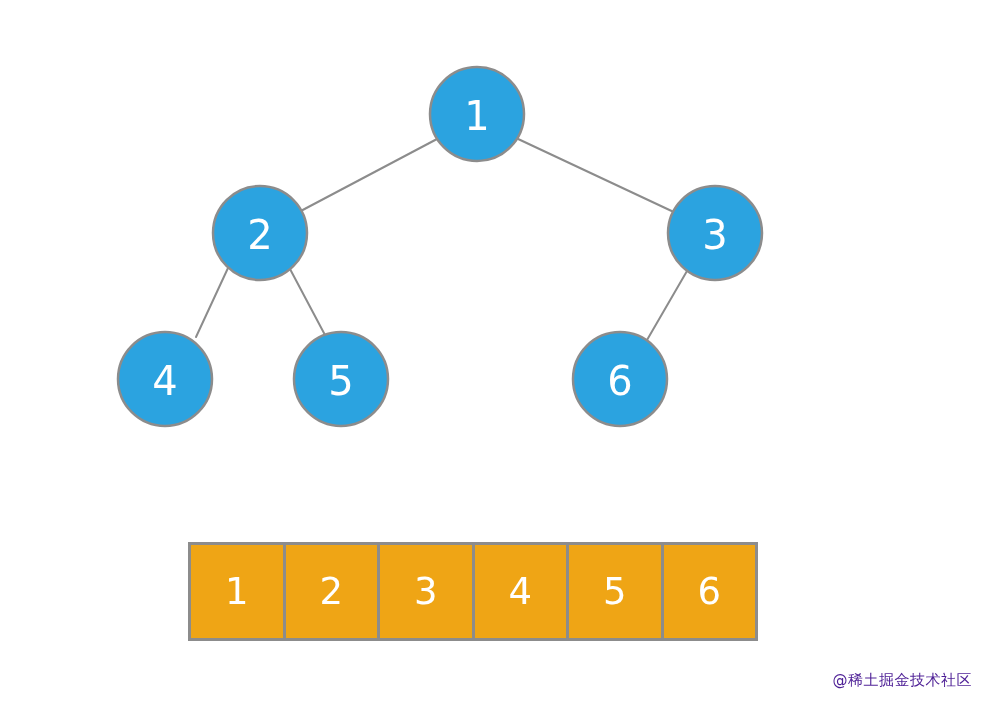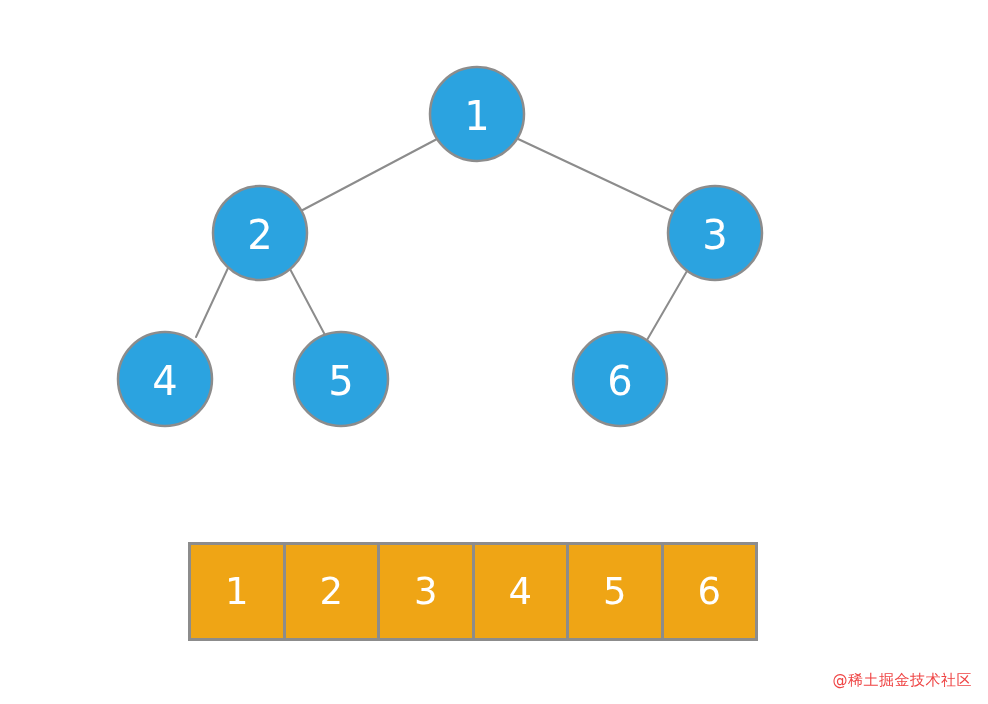--- a/index.html
+++ b/index.html
@@ -67,21 +67,21 @@
     line-height: 1;
     box-sizing: border-box;
   }
   .array-cell + .array-cell {
     margin-left: 3px;
   }
   .watermark {
     position: absolute;
     right: 16px;
     bottom: 14px;
-    color: #ef4444;
+    color: #4c1d95;
     font-family: "DejaVu Sans", "Liberation Sans", sans-serif;
     font-size: 15px;
     letter-spacing: 0.5px;
     user-select: none;
   }
 </style>
 </head>
 <body>
 
 <div id="canvas">

